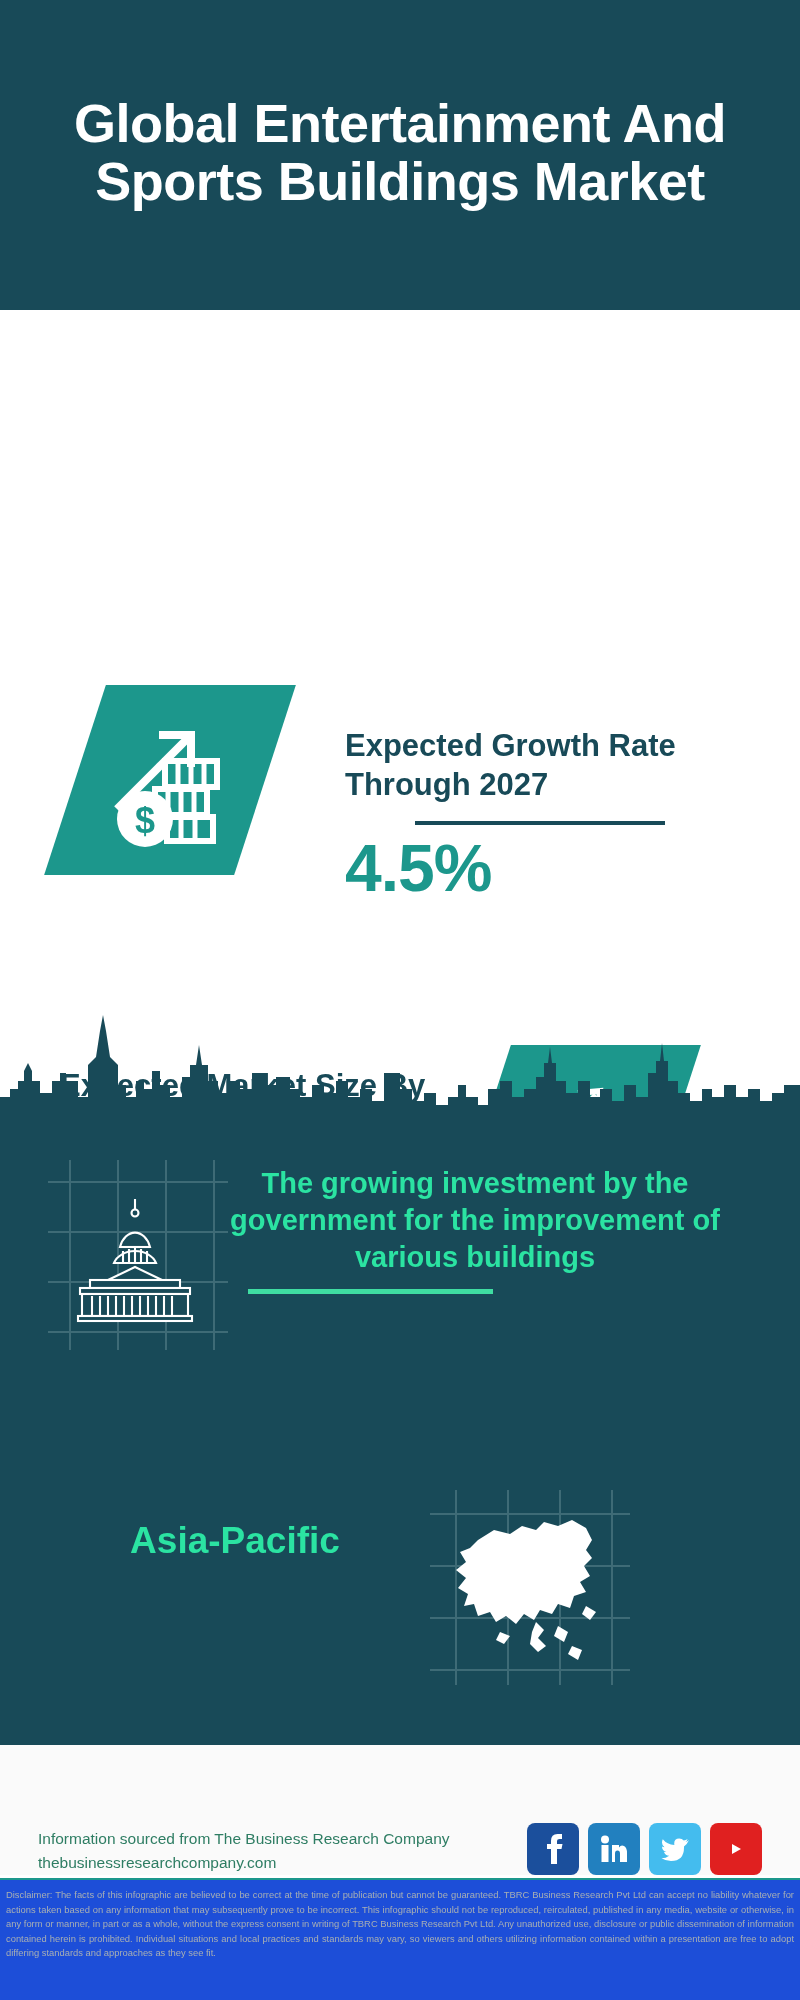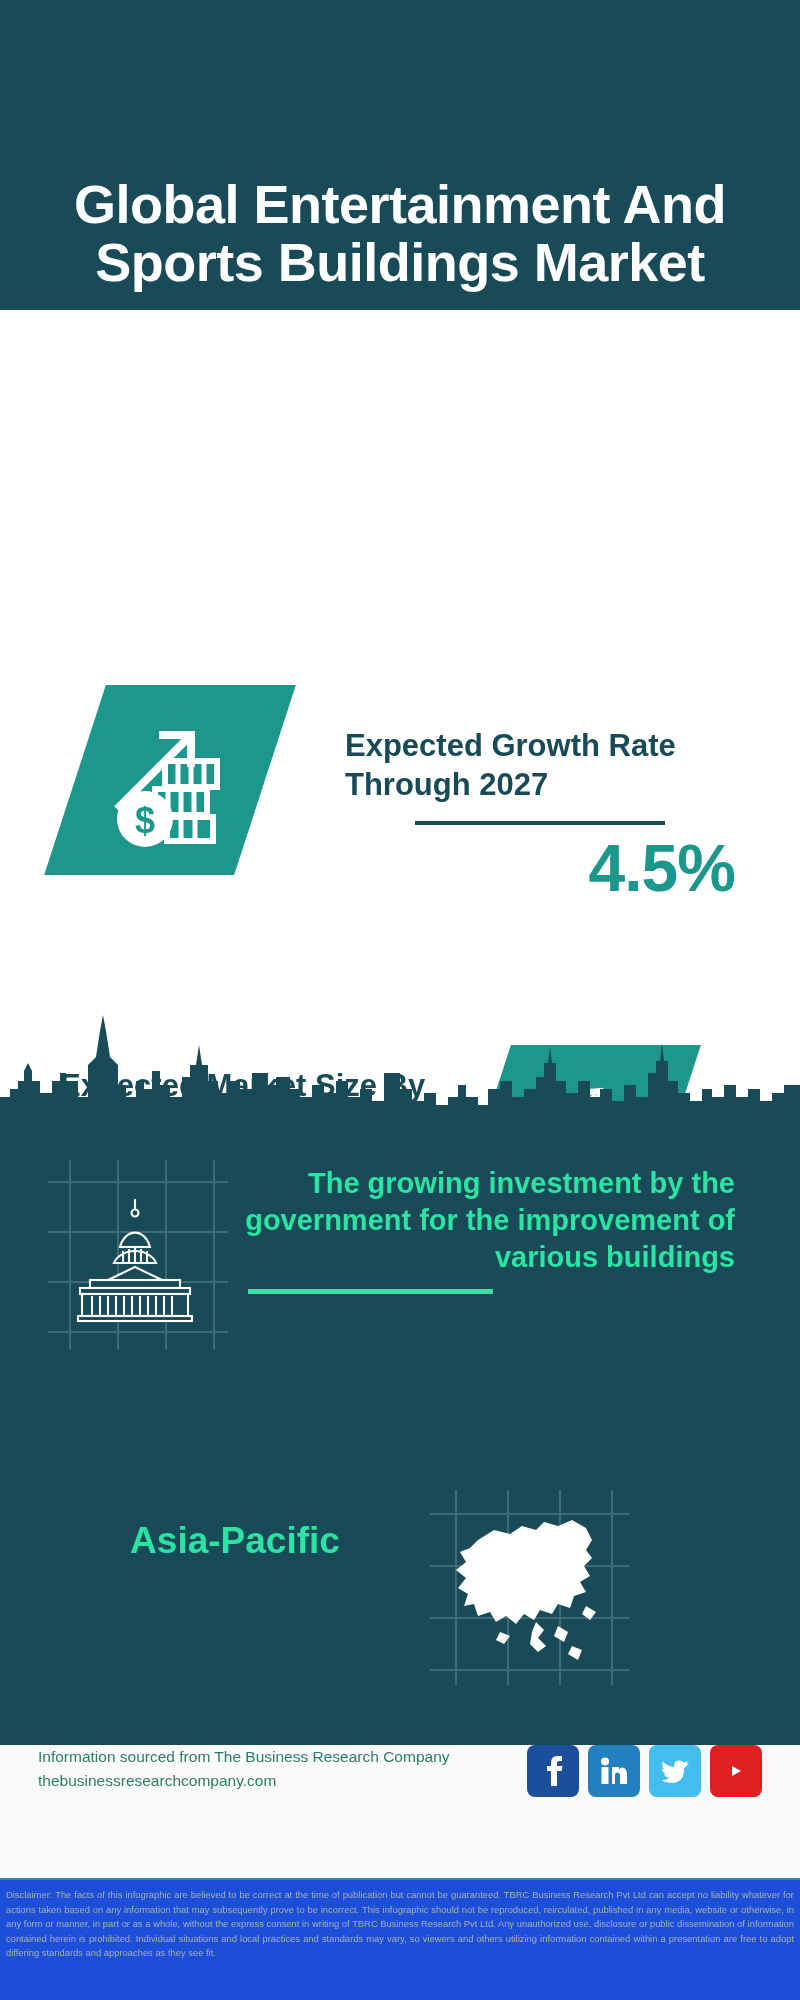--- a/index.html
+++ b/index.html
@@ -9,21 +9,21 @@
     background:#ffffff;
     width:800px; height:2000px;
     position:relative; overflow:hidden;
   }
   .page { width:800px; height:2000px; position:relative; }
 
   
   .header {
     background:#184A58;
     width:800px; height:310px;
-    display:flex; align-items:flex-end; justify-content:center;
+    display:flex; align-items:center; justify-content:center;
     padding:14px 60px 18px;
   }
   .header-title {
     color:#ffffff;
     font-size:54px;
     font-weight:bold;
     line-height:1.07;
     text-align:center;
     letter-spacing:-0.5px;
   }
@@ -41,21 +41,21 @@
   }
   .para > svg { transform:skewX(18deg); }
 
   .stat-block { position:absolute; }
   .stat-head {
     color:#184A58; font-weight:bold; font-size:31px;
     line-height:1.25; margin-top:42px;
   }
   .rule { height:4px; background:#184A58; margin:16px auto 6px; }
   .stat-value {
-    color:#1C978C; font-weight:bold; font-size:66px; text-align:right;
+    color:#1C978C; font-weight:bold; font-size:66px; text-align:left;
     line-height:1.15; letter-spacing:-1px;
   }
 
   
   #icon-growth { left:75px; top:375px; }
   #block-growth { left:345px; top:375px; width:390px; }
   #block-growth .rule { width:250px; }
 
   
   #icon-market { left:480px; top:735px; }
@@ -68,41 +68,41 @@
   
   .dark {
     position:absolute; left:0; top:1115px;
     width:800px; height:630px;
     background:#184A58;
   }
 
   .grid-box { position:absolute; }
   .grid-box svg line { stroke:#3E6B76; stroke-width:2; }
 
-  .driver { position:absolute; left:215px; top:1165px; width:520px; text-align:right; }
+  .driver { position:absolute; left:215px; top:1165px; width:520px; text-align:center; }
   .driver-green {
     color:#2BE3A2; font-weight:bold; font-size:29px; line-height:1.27;
   }
   .driver-white {
     color:#ffffff; font-weight:bold; font-size:29px; line-height:1.27;
   }
   .driver-rule {
     width:245px; height:5px; background:#3FDDA2;
     margin:14px auto 0; margin-left:33px;
   }
 
   .region { position:absolute; left:30px; top:1495px; width:410px; text-align:center;margin-top:24px; }
   .region-name { color:#2BE3A2; font-weight:bold; font-size:37px; line-height:1.2; }
   .region-sub { color:#ffffff; font-size:33px; line-height:1.26; font-weight:normal; }
 
   
   .footer {
     position:absolute; left:0; top:1745px; width:800px; height:130px;
     background:#FAFAFA;
-    display:flex; align-items:flex-start; padding:0 38px;
+    display:flex; align-items:flex-end; padding:0 38px;
   }
   .source { color:#2E7D63; font-size:15.5px; line-height:1.55; flex:1; }
   .socials { display:flex; gap:9px; align-items:center; }
   .sicon {
     width:52px; height:52px; border-radius:8px;
     display:flex; align-items:center; justify-content:center;
   }
   .fb { background:#1B4F9C; }
   .li { background:#2280BF; }
   .tw { background:#44BCEE; }

